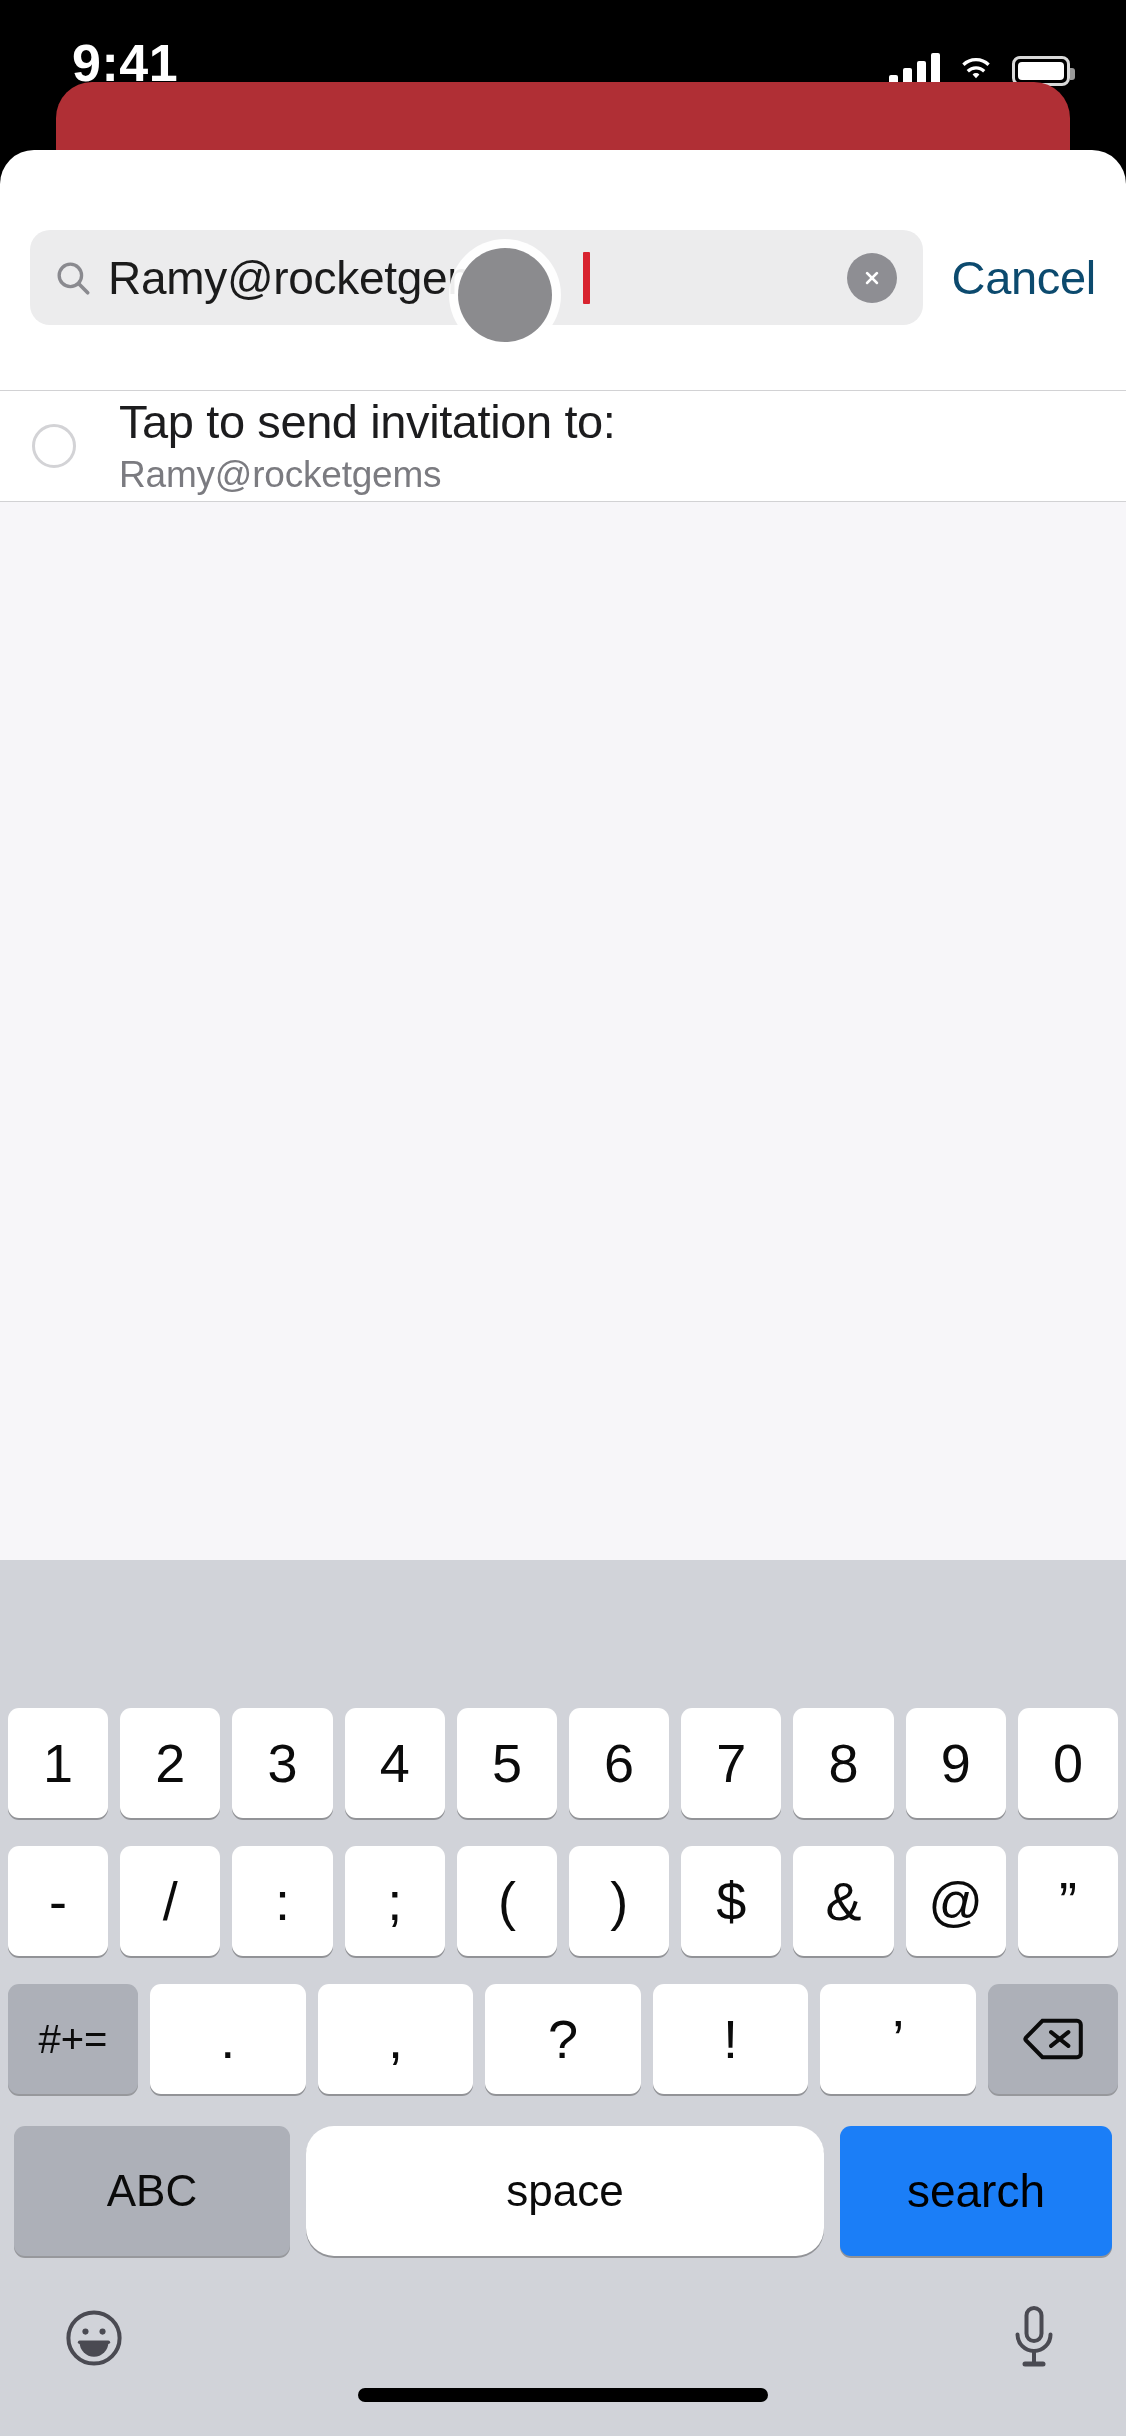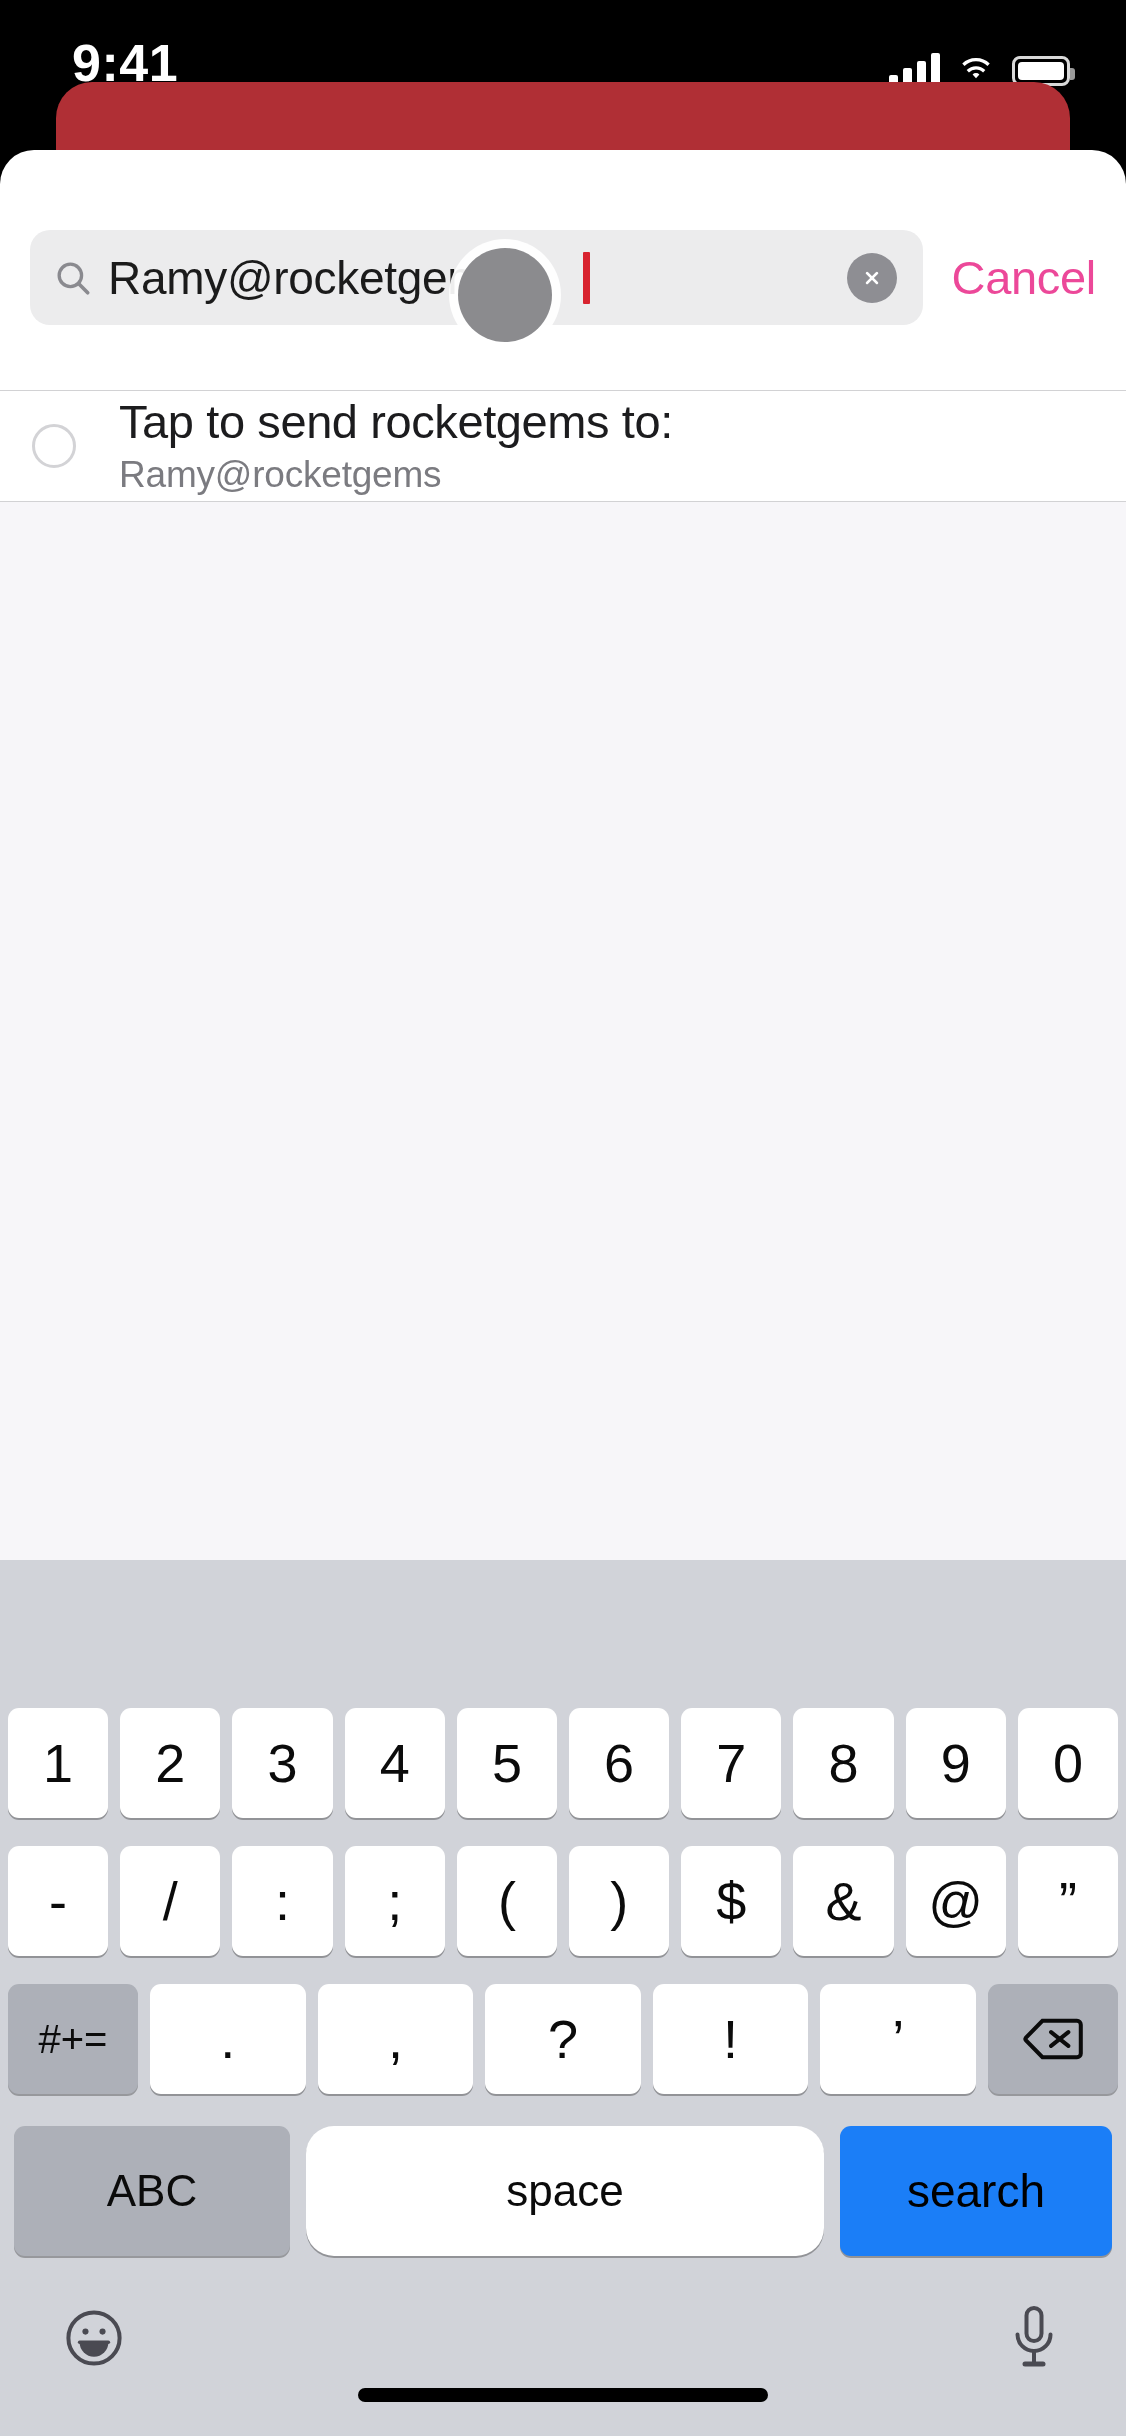--- a/index.html
+++ b/index.html
@@ -58,21 +58,21 @@
   .caret {
     position:absolute; left:553px; top:22px; width:7px; height:52px;
     background:#d8232f; border-radius:1px;
   }
   .clearbtn {
     position:absolute; right:26px; top:50%; transform:translateY(-50%);
     width:50px; height:50px; border-radius:50%; background:#8e8e93;
     display:flex; align-items:center; justify-content:center;
   }
   .cancelbtn {
-    margin-left:28px; font-size:47px; color:#ec4899; letter-spacing:-0.3px;
+    margin-left:28px; font-size:47px; color:#0c4a6e; letter-spacing:-0.3px;
     white-space:nowrap;
   }
 
   
   .touchpt {
     position:absolute; left:458px; top:248px; width:94px; height:94px;
     border-radius:50%; background:#8b8b8e;
     box-shadow:0 0 0 9px rgba(255,255,255,0.92);
     z-index:30;
   }
@@ -179,21 +179,21 @@
         </span>
       </div>
       <div class="cancelbtn">Cancel</div>
     </div>
 
     <div class="divider" style="top:240px"></div>
 
     <div class="resultrow">
       <span class="radio"></span>
       <div class="resulttxt">
-        <div class="res-title">Tap to send rocketgems to:</div>
+        <div class="res-title">Tap to send invitation to:</div>
         <div class="res-sub">Ramy@rocketgems</div>
       </div>
     </div>
 
     <div class="divider" style="top:351px"></div>
 
     <div class="contentfill"></div>
 
     <div class="keyboard">
 

